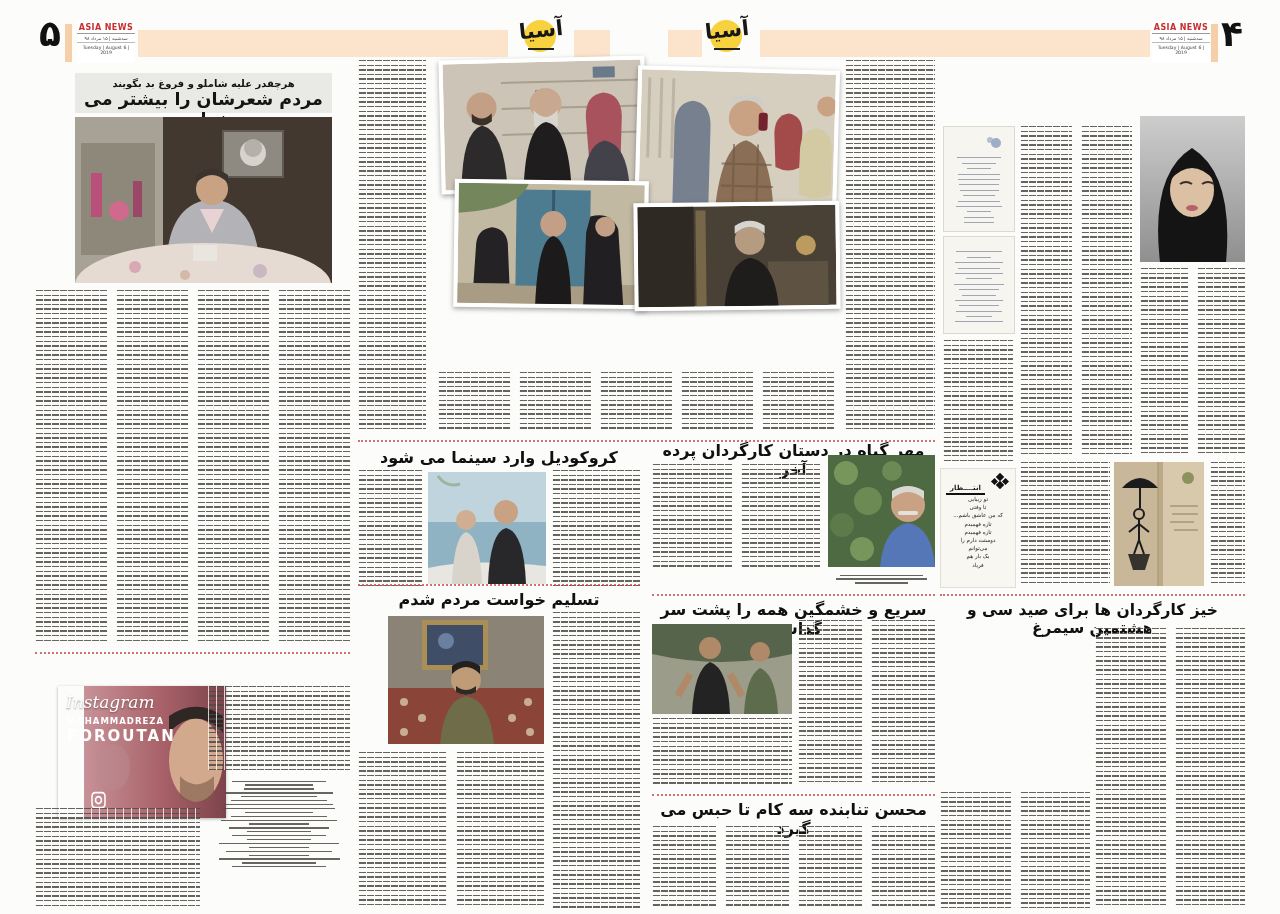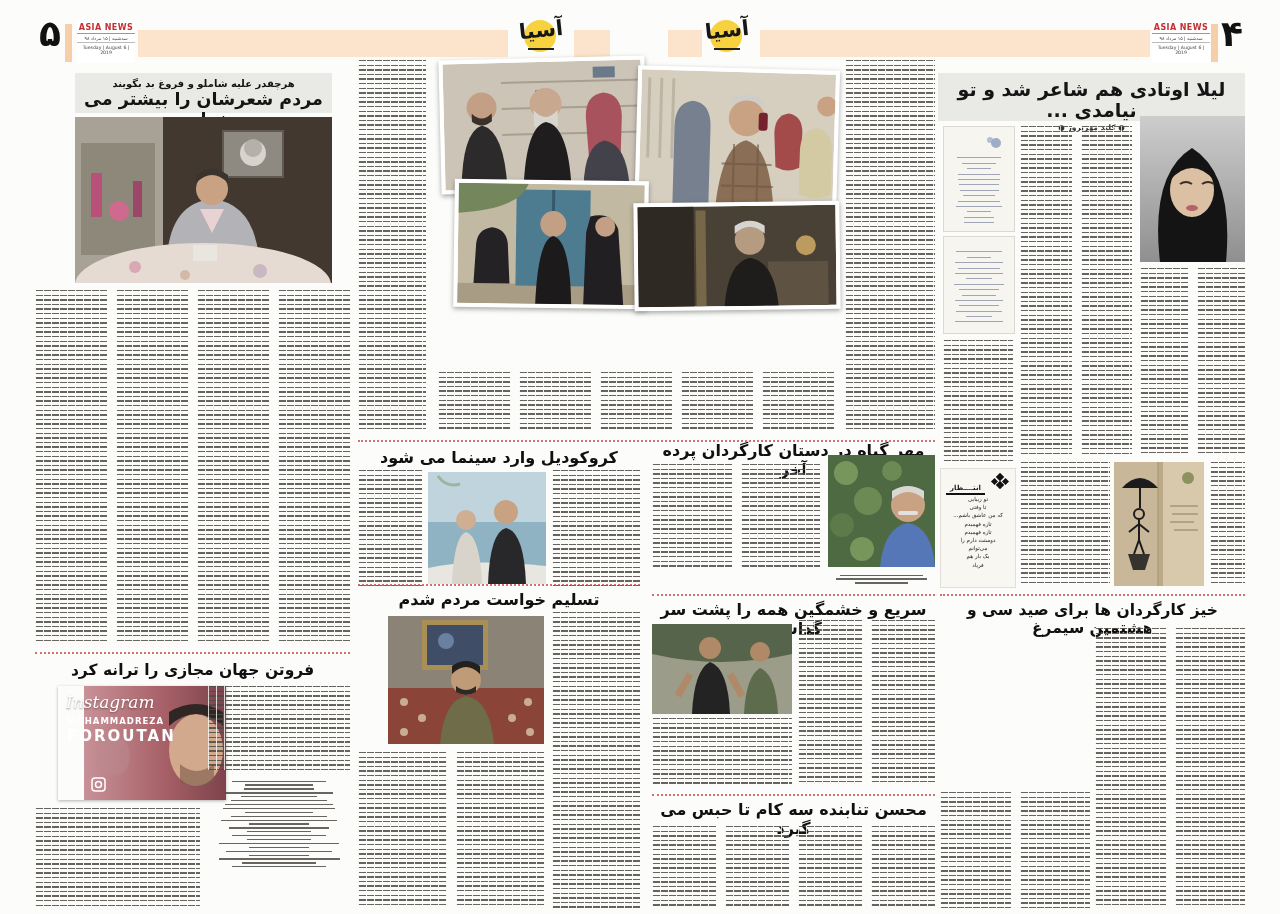--- a/index.html
+++ b/index.html
@@ -126,23 +126,22 @@
 
   <div class="cols" style="left:35px;top:290px;width:315px;height:352px;">
     <div class="ft"></div>
       <div class="ft"></div>
       <div class="ft"></div>
       <div class="ft"></div>
   </div>
 
   <div class="dots" style="left:35px;top:652px;width:315px;"></div>
 
-  <div class="subh" style="left:35px;top:661px;width:315px;font-size:15.5px;">فروتن جهان مجازی را ترانه کرد</div>
-
-  <div class="photo" style="left:58px;top:686px;width:142px;height:114px;box-shadow:0 1px 3px rgba(0,0,0,.3);padding-left:26px;">
+
+  <div class="photo" style="left:58px;top:686px;width:142px;height:132px;box-shadow:0 1px 3px rgba(0,0,0,.3);padding-left:26px;">
     <svg viewBox="0 0 142 114" preserveAspectRatio="none">
       <defs>
           <linearGradient id="al" x1="0" y1="0" x2="1" y2="0">
         <stop offset="0" stop-color="#c79298"></stop>
             <stop offset=".55" stop-color="#a86168"></stop>
             <stop offset="1" stop-color="#7d434c"></stop>
       </linearGradient>
         </defs>
       <rect width="142" height="114" fill="url(#al)"></rect>
       <ellipse cx="30" cy="70" rx="16" ry="20" fill="#b98a90" opacity=".5"></ellipse>
@@ -367,24 +366,20 @@
 
   <div class="dots" style="left:652px;top:794px;width:283px;"></div>
   <div class="subh" style="left:652px;top:800px;width:283px;">محسن تنابنده سه کام تا حبس می گیرد</div>
   <div class="cols" style="left:652px;top:826px;width:283px;height:82px;">
     <div class="ft"></div>
       <div class="ft"></div>
       <div class="ft"></div>
       <div class="ft"></div>
   </div>
 
-  <div class="graybox" style="left:938px;top:73px;width:307px;height:48px;">
-    <div class="h1b">لیلا اوتادی هم شاعر شد و تو نیامدی ...</div>
-    <div class="byline">● کلید مهرپرور ●</div>
-  </div>
 
   <div class="scan" style="left:943px;top:126px;width:70px;height:104px;">
     <svg viewBox="0 0 70 104" style="position:absolute;width:100%;height:100%;">
       <circle cx="52" cy="16" r="5" fill="#7a8fb5" opacity=".7"></circle>
       <circle cx="46" cy="13" r="3" fill="#9aa8c5" opacity=".7"></circle>
     </svg>
     <div class="flines hand" style="left:8px;top:26px;width:54px;">
         <div style="width: 81.7952%;"></div>
         <div style="width: 63.433%;"></div>
         <div style="width: 43.2741%;"></div>

